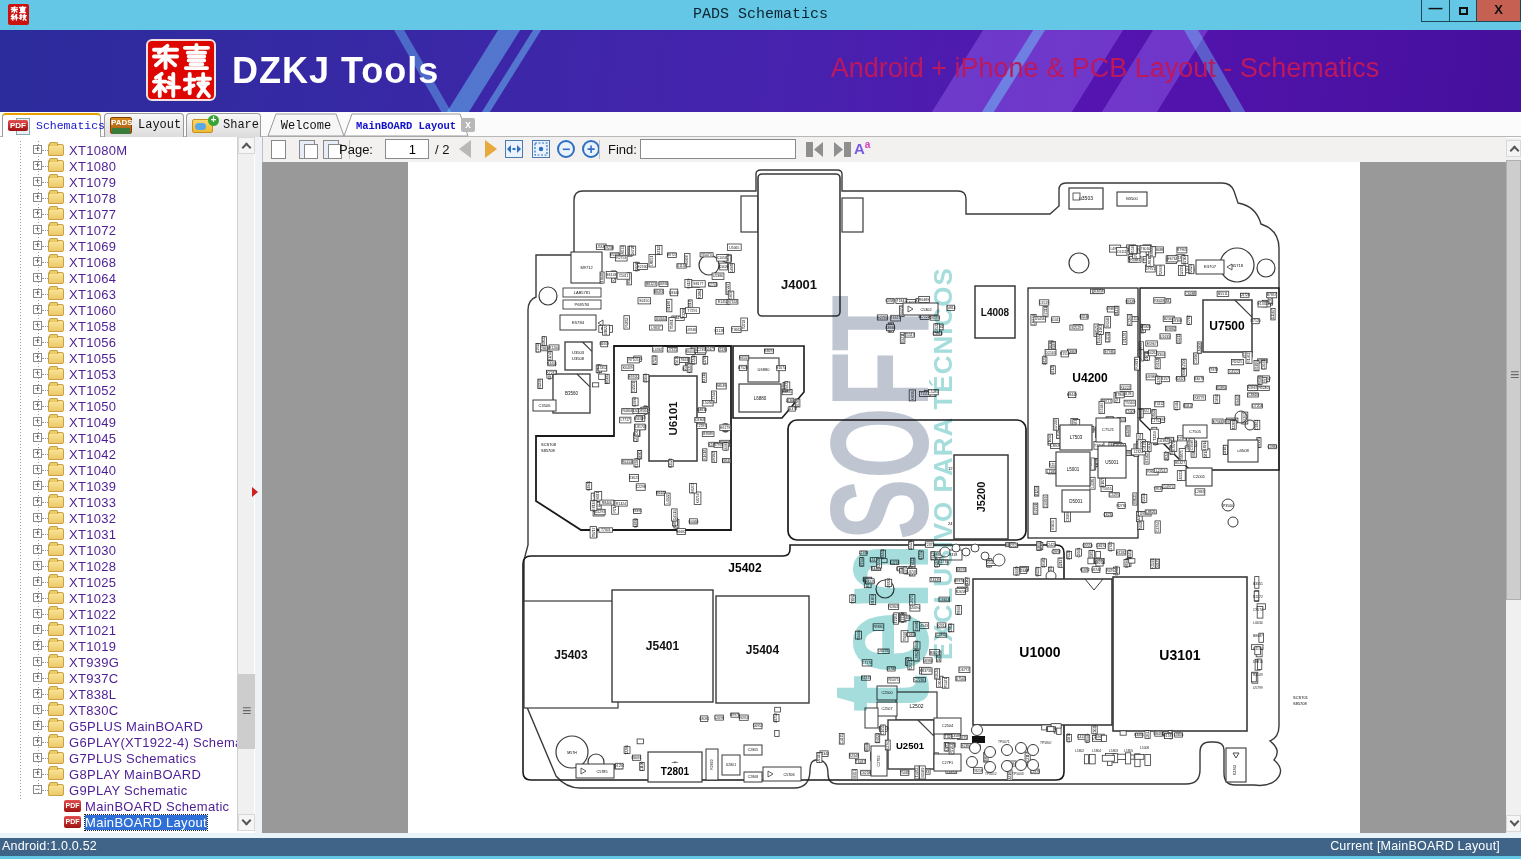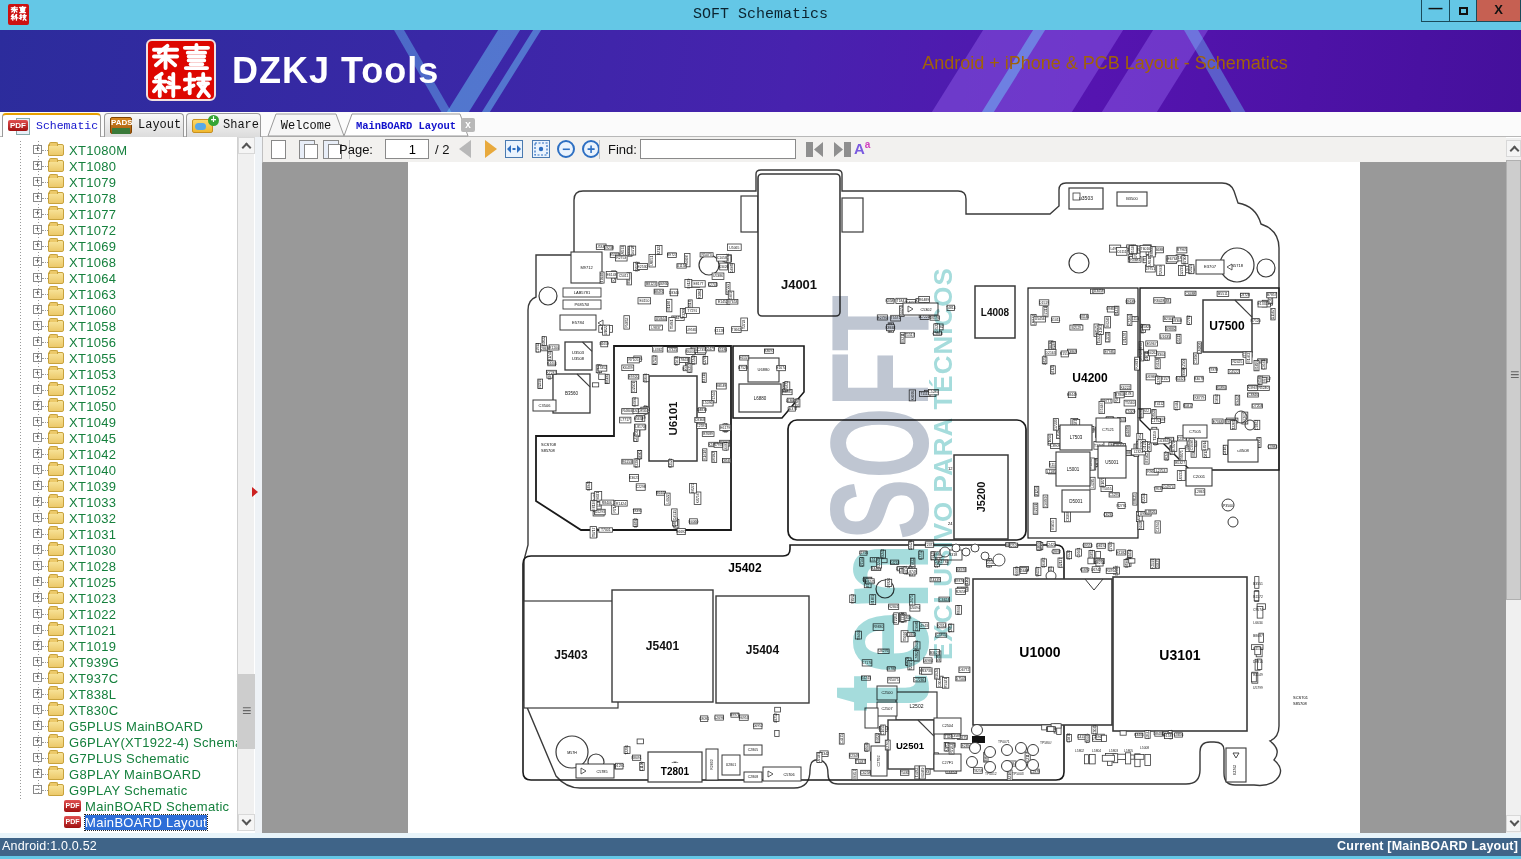--- a/index.html
+++ b/index.html
@@ -13,41 +13,41 @@
 #btnmax { left:1449px; width:28px; line-height:20px; }
 #btnmax span { display:inline-block; width:9px; height:8px; border:2px solid #111; margin-top:6px; }
 #btnclose { left:1476px; width:45px; background:#c66052; font-size:13px; font-weight:bold; line-height:20px; }
 
 #banner { left:0; top:30px; width:1521px; height:82px; background:linear-gradient(97deg,#2c2c9c 0%,#3928a6 28%,#4722ae 52%,#5514b0 72%,#45109c 100%); overflow:hidden; }
 .beam { position:absolute; background:rgba(110,215,255,0.45); transform:skewX(-32deg); }
 .beam2 { position:absolute; background:rgba(140,90,230,0.5); transform:skewX(-32deg); }
 .beamx { position:absolute; background:rgba(110,215,255,0.38); transform:skewX(30deg); }
 #logo { left:146px; top:39px; width:70px; height:62px; background:#dd0600; border-radius:6px; border:2px solid #f0e0e0; color:#fff; font-size:26px; line-height:29px; text-align:center; font-weight:bold; font-family:"Liberation Sans",sans-serif; }
 #dzkj { left:232px; top:50px; color:#fff; font-size:36px; font-weight:bold; letter-spacing:1px; font-family:"Liberation Sans",sans-serif; }
-#bannerright { left:790px; top:53px; width:630px; text-align:center; color:#a16207; font-size:18px; font-family:"Liberation Sans",sans-serif; }
+#bannerright { left:790px; top:53px; width:630px; text-align:center; color:#be185d; font-size:27px; font-family:"Liberation Sans",sans-serif; }
 
 #tabrow { left:0; top:112px; width:1521px; height:25px; background:#fbfbfb; border-bottom:1px solid #b8b8b8; }
 .tab { position:absolute; top:113px; height:24px; border:1px solid #9a9a9a; border-bottom:none; border-radius:4px 4px 0 0; background:linear-gradient(#f8f8f8,#dcdcdc); font-family:"Liberation Mono",monospace; font-size:12px; color:#111; }
 .tab .ticon { position:absolute; left:5px; top:3px; }
 #tab-schem { left:2px; width:99px; background:#fff; border-top:2px solid #e8a000; color:#1111cc; }
 #tab-layout { left:104px; width:80px; }
 #tab-share { left:186px; width:75px; }
 #doctabs { left:258px; top:113px; width:230px; height:24px; }
 
 .pdficon { display:inline-block; width:24px; height:17px; position:relative; }
 .pdficon .page { position:absolute; left:8px; top:0; width:14px; height:17px; background:#e8f0f8; border:1px solid #8aa; }
 .pdficon .badge { position:absolute; left:0; top:2px; width:20px; height:11px; background:linear-gradient(#e05050,#a01010); color:#fff; font-size:8px; font-weight:bold; text-align:center; line-height:11px; border-radius:2px; font-family:"Liberation Sans",sans-serif; }
 
 #sidebar { left:0; top:137px; width:255px; height:696px; background:#fff; overflow:hidden; }
 .trow { position:absolute; left:0; height:16px; width:255px; padding-left:33px; white-space:nowrap; }
 .exp { display:inline-block; width:9px; height:9px; border:1px solid #888; background:#fff; font-size:9px; line-height:7px; text-align:center; color:#333; vertical-align:middle; margin-top:-2px; }
 .dash { display:inline-block; width:6px; border-top:1px dotted #999; vertical-align:middle; }
 .fold { display:inline-block; width:16px; height:12px; background:linear-gradient(#f8e49a,#ecc96a); border:1px solid #c8a23c; border-radius:1px 2px 2px 1px; position:relative; vertical-align:middle; margin-right:5px; margin-top:-2px; }
 .fold:before { content:""; position:absolute; left:0; top:-3px; width:7px; height:3px; background:#ecc96a; border:1px solid #c8a23c; border-bottom:none; border-radius:2px 2px 0 0; }
-.tlabel { font-family:"Liberation Sans",sans-serif; font-size:13px; letter-spacing:0.3px; color:#15803d; vertical-align:middle; }
+.tlabel { font-family:"Liberation Sans",sans-serif; font-size:13px; letter-spacing:0.3px; color:#4c1d95; vertical-align:middle; }
 .tlabel.sel { background:#2e6fd8; color:#fff; outline:1px dotted #222; }
 .pdfic { display:inline-block; width:17px; height:12px; background:linear-gradient(#e05050,#a01010); color:#fff; font-size:7px; font-weight:bold; text-align:center; line-height:12px; border-radius:2px; vertical-align:middle; margin-right:4px; margin-top:-2px; }
 #treeline1 { left:20px; top:141px; width:1px; height:660px; background-image:linear-gradient(#999 30%, transparent 30%); background-size:1px 3px; }
 #treeline2 { left:38px; top:141px; width:1px; height:652px; background-image:linear-gradient(#999 30%, transparent 30%); background-size:1px 3px; }
 
 #treescroll { left:237px; top:137px; width:17px; height:694px; background:#f0f0f0; border-left:1px solid #d0d0d0; }
 .sbtn { position:absolute; left:0; width:17px; height:17px; background:#f5f5f5; border:1px solid #d8d8d8; }
 .chev { position:absolute; left:4px; width:7px; height:7px; border-left:2px solid #555; border-top:2px solid #555; }
 .chev.up { top:6px; transform:rotate(45deg); }
 .chev.dn { top:2px; transform:rotate(225deg); }
@@ -67,21 +67,21 @@
 
 #viewer { left:262px; top:163px; width:1244px; height:670px; background:#999999; }
 #page { position:absolute; left:146px; top:-1px; width:952px; height:671px; background:#fff; }
 
 #vscroll { left:1506px; top:138px; width:15px; height:696px; background:#f0f0f0; }
 #vthumb { position:absolute; left:0; top:22px; width:15px; height:440px; background:#cdcdcd; border:1px solid #b0b0b0; }
 #vthumb:after { content:"≡"; position:absolute; left:3px; top:205px; color:#666; }
 
 #statusbar { left:0; top:838px; width:1521px; height:18px; background:#3f6488; color:#fff; font-family:"Liberation Sans",sans-serif; font-size:12.5px; letter-spacing:0.2px; }
 #statusbar .lft { position:absolute; left:2px; top:1px; }
-#statusbar .rgt { position:absolute; right:3px; top:1px;font-weight:bold; }
+#statusbar .rgt { position:absolute; right:21px; top:1px; }
 #bottomedge { left:0; top:856px; width:1521px; height:3px; background:#64c7e6; }
 #statusgap { left:0; top:833px; width:1521px; height:5px; background:#e8f4fa; }
 </style></head>
 <body>
 
 <div id="titlebar" class="abs"></div>
 
 <div id="titleicon" class="abs">
     <svg width="17" height="15" viewBox="0 0 64 58" style="position:absolute;left:2px;top:2px">
       <g stroke="#fff" stroke-width="5" stroke-linecap="round">
@@ -112,21 +112,21 @@
         <line x1="36" y1="48" x2="45" y2="44"></line>
         <line x1="49" y1="37" x2="62" y2="37"></line>
         <line x1="55" y1="32" x2="55" y2="42"></line>
         <line x1="50" y1="42" x2="60" y2="42"></line>
         <line x1="58" y1="43" x2="50" y2="55"></line>
         <line x1="51" y1="43" x2="61" y2="55"></line>
       </g>
     </svg>
   </div>
 
-<div id="titletext" class="abs">SOFT Schematics</div>
+<div id="titletext" class="abs">PADS Schematics</div>
 
 <div id="btnmin" class="winbtn abs">—</div>
 
 <div id="btnmax" class="winbtn abs"><span></span></div>
 
 <div id="btnclose" class="winbtn abs">X</div>
 
 <div id="banner" class="abs">
 
   <div class="beam" style="left:470px;top:-10px;width:22px;height:110px"></div>
@@ -179,21 +179,21 @@
 
 <div id="bannerright" class="abs">Android + iPhone &amp; PCB Layout - Schematics</div>
 
 <div id="tabrow" class="abs"></div>
 
 <div id="tab-schem" class="tab abs">
     <span class="ticon pdficon">
       <span class="page"></span>
       <span class="badge">PDF</span>
     </span>
-    <span style="position:absolute;left:33px;top:4px;font-size:11.5px">Schematic</span>
+    <span style="position:absolute;left:33px;top:4px;font-size:11.5px">Schematics</span>
   </div>
 
 <div id="tab-layout" class="tab abs">
     <span class="ticon" style="width:22px;height:17px;background:linear-gradient(#d88820,#a05810);border:1px solid #804400;border-radius:2px;color:#fff;font-size:8px;font-weight:bold;text-align:center;line-height:10px;font-family:Liberation Sans">PADS<span style="display:block;height:6px;background:#3a7a3a;margin:0 1px"></span></span>
     <span style="position:absolute;left:33px;top:4px">Layout</span>
   </div>
 
 <div id="tab-share" class="tab abs">
     <div style="position:absolute;left:5px;top:5px;width:21px;height:14px;background:linear-gradient(#fbd86a,#f0b830);border:1px solid #c89020;border-radius:2px"></div>
     <div style="position:absolute;left:8px;top:9px;width:11px;height:7px;background:#58a8e8;border-radius:4px"></div>
@@ -243,21 +243,21 @@
 <div class="trow" style="top:452px"><span class="exp">+</span><span class="dash"></span><span class="fold"></span><span class="tlabel">XT1023</span></div>
 <div class="trow" style="top:468px"><span class="exp">+</span><span class="dash"></span><span class="fold"></span><span class="tlabel">XT1022</span></div>
 <div class="trow" style="top:484px"><span class="exp">+</span><span class="dash"></span><span class="fold"></span><span class="tlabel">XT1021</span></div>
 <div class="trow" style="top:500px"><span class="exp">+</span><span class="dash"></span><span class="fold"></span><span class="tlabel">XT1019</span></div>
 <div class="trow" style="top:516px"><span class="exp">+</span><span class="dash"></span><span class="fold"></span><span class="tlabel">XT939G</span></div>
 <div class="trow" style="top:532px"><span class="exp">+</span><span class="dash"></span><span class="fold"></span><span class="tlabel">XT937C</span></div>
 <div class="trow" style="top:548px"><span class="exp">+</span><span class="dash"></span><span class="fold"></span><span class="tlabel">XT838L</span></div>
 <div class="trow" style="top:564px"><span class="exp">+</span><span class="dash"></span><span class="fold"></span><span class="tlabel">XT830C</span></div>
 <div class="trow" style="top:580px"><span class="exp">+</span><span class="dash"></span><span class="fold"></span><span class="tlabel">G5PLUS MainBOARD</span></div>
 <div class="trow" style="top:596px"><span class="exp">+</span><span class="dash"></span><span class="fold"></span><span class="tlabel">G6PLAY(XT1922-4) Schematic</span></div>
-<div class="trow" style="top:612px"><span class="exp">+</span><span class="dash"></span><span class="fold"></span><span class="tlabel">G7PLUS Schematic</span></div>
+<div class="trow" style="top:612px"><span class="exp">+</span><span class="dash"></span><span class="fold"></span><span class="tlabel">G7PLUS Schematics</span></div>
 <div class="trow" style="top:628px"><span class="exp">+</span><span class="dash"></span><span class="fold"></span><span class="tlabel">G8PLAY MainBOARD</span></div>
 <div class="trow" style="top:644px"><span class="exp">−</span><span class="dash"></span><span class="fold"></span><span class="tlabel">G9PLAY Schematic</span></div>
 <div class="trow" style="top:660px;padding-left:64px"><span class="pdfic">PDF</span><span class="tlabel">MainBOARD Schematic</span></div>
 <div class="trow" style="top:676px;padding-left:64px"><span class="pdfic">PDF</span><span class="tlabel sel">MainBOARD Layout</span></div>
 </div>
 
 <div id="treeline1" class="abs"></div>
 
 <div id="treeline2" class="abs"></div>
 

